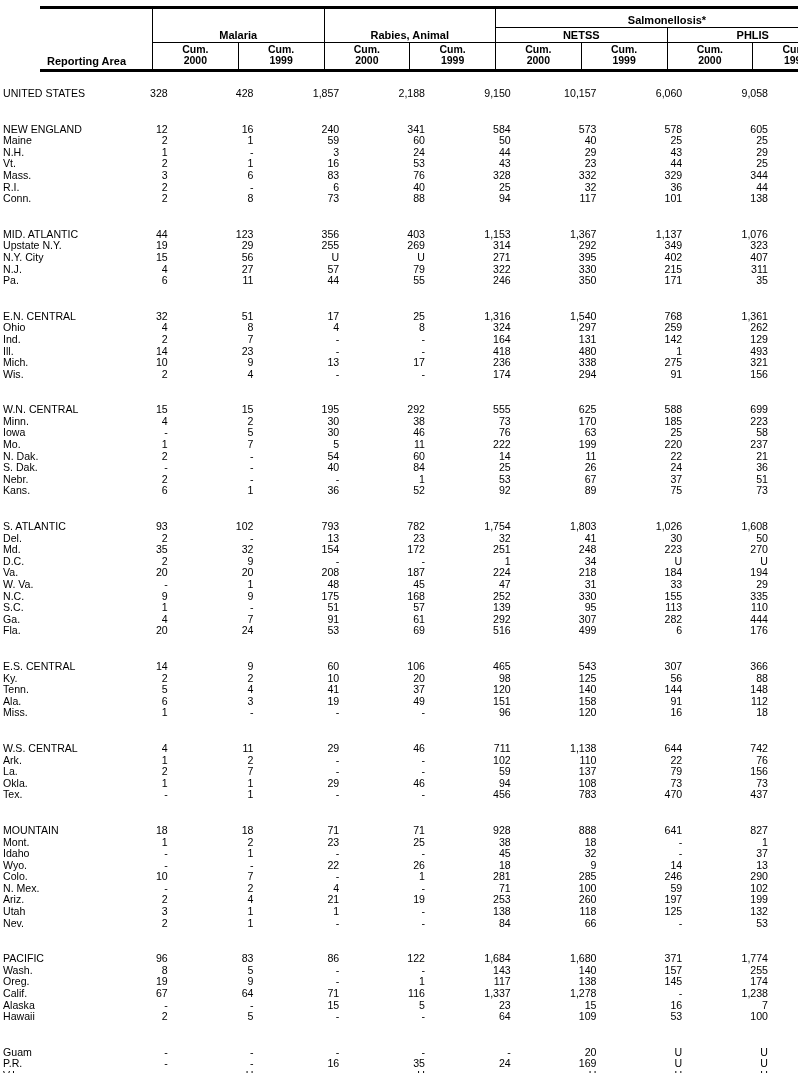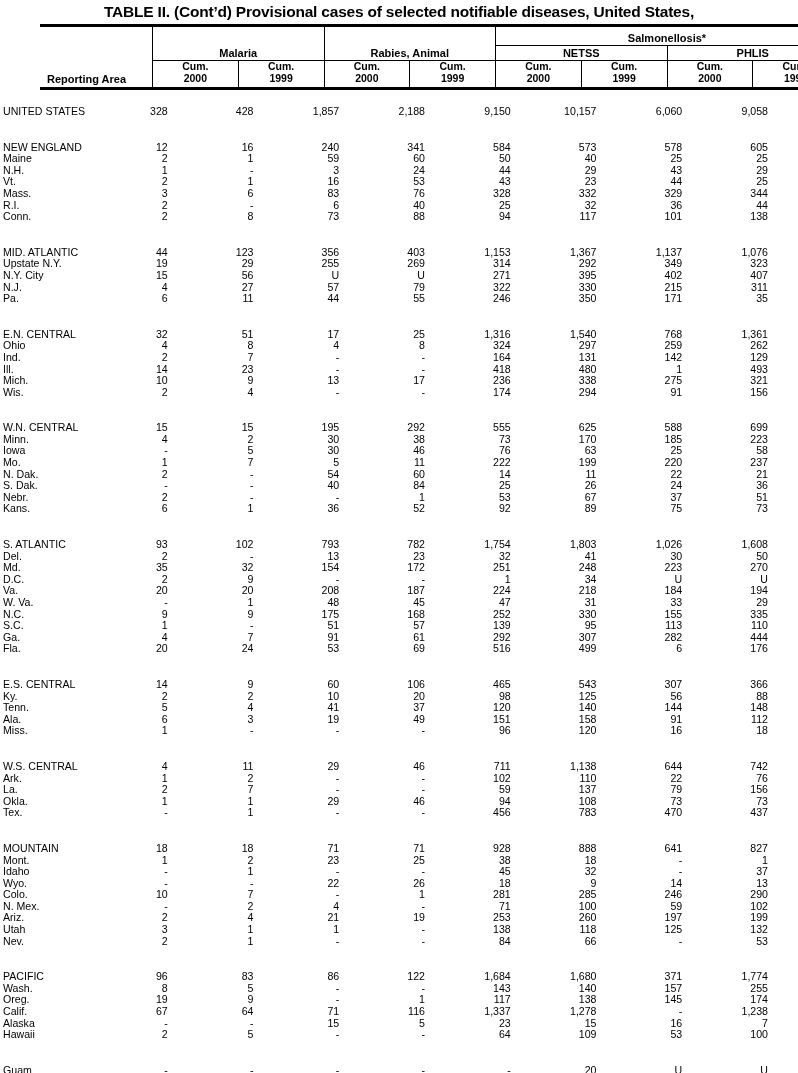--- a/index.html
+++ b/index.html
@@ -12,42 +12,41 @@
   .thead {
     margin-top:3px; width:798px; box-sizing:border-box;
     border-top:3px solid #000; border-bottom:3px solid #000;
     display:grid; grid-template-columns:112px repeat(8, 1fr); grid-template-rows:19px 15px 26px;margin-left:40px;
   }
   .thead > div { box-sizing:border-box; }
   .hcell { display:flex; align-items:flex-end; justify-content:center; font-weight:bold; font-size:11px; padding-bottom:1px; }
   .bl { border-left:1px solid #000; }
   .bb { border-bottom:1px solid #000; }
   .reporting-area { grid-column:1; grid-row:3; display:flex; align-items:flex-end; font-weight:bold; font-size:11px; padding:0 0 2px 7px; }
-  .cum { display:flex; flex-direction:column; align-items:center; justify-content:flex-start; font-weight:bold; font-size:10.5px; line-height:11.5px; padding-bottom:2px; }
+  .cum { display:flex; flex-direction:column; align-items:center; justify-content:center; font-weight:bold; font-size:10.5px; line-height:11.5px; padding-bottom:2px; }
   
   .tbody { padding-top:16px; padding-bottom:6px; border-bottom:8px solid #0c4a6e; }
   .section { margin-top:24px; }
   .section:first-child { margin-top:0; }
   .row { display:grid; grid-template-columns:112px repeat(8, 1fr); height:11.6px; }
   .row .area { font-size:10.6px; line-height:11.6px; padding-left:3px; white-space:nowrap; }
   .row .val { font-size:10.6px; line-height:11.6px; text-align:right; padding-right:30px; white-space:nowrap; }
   
   .footnotes { padding:4px 2px 0 2px; font-size:11.2px; line-height:13.5px; }
   .legend span { display:inline-block; }
   .legend span:nth-child(1) { width:113px; }
   .legend span:nth-child(2) { width:175px; }
   .note { padding-left:7px; text-indent:-7px; letter-spacing:-0.1px; }
 </style>
 </head>
 <body>
 
 <div class="page">
 
   <div class="title">
-    <div>TABLE II. (Cont’d) Provisional cases of selected notifiable diseases, United States,</div>
   </div>
 
   <div class="thead">
 
     <div style="grid-column:1; grid-row:1;"></div>
     <div class="bl" style="grid-column:2/4; grid-row:1;"></div>
     <div class="bl" style="grid-column:4/6; grid-row:1;"></div>
     <div class="hcell bl bb" style="grid-column:6/10; grid-row:1;">Salmonellosis*</div>
 
     <div style="grid-column:1; grid-row:2;"></div>

